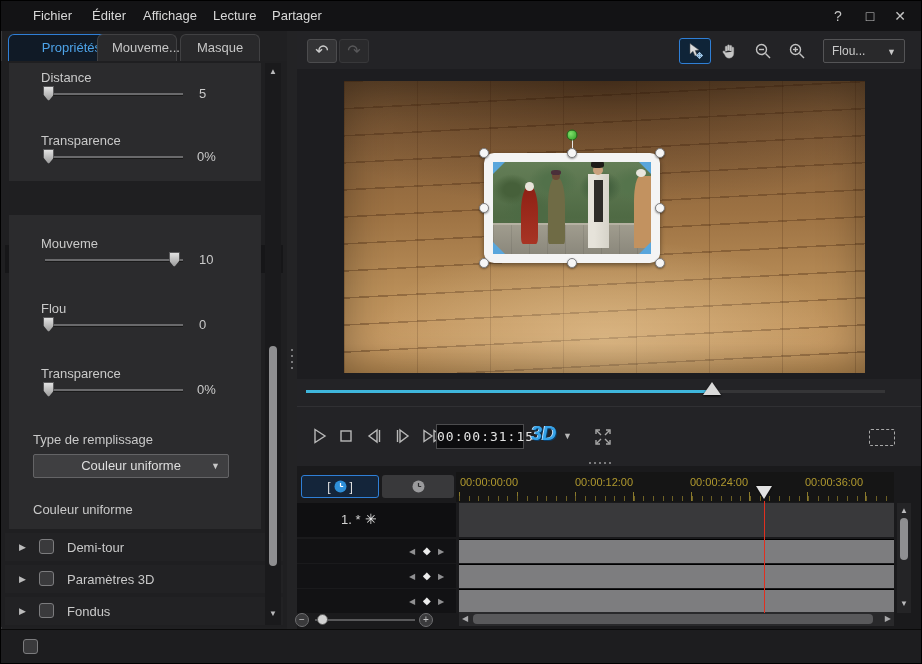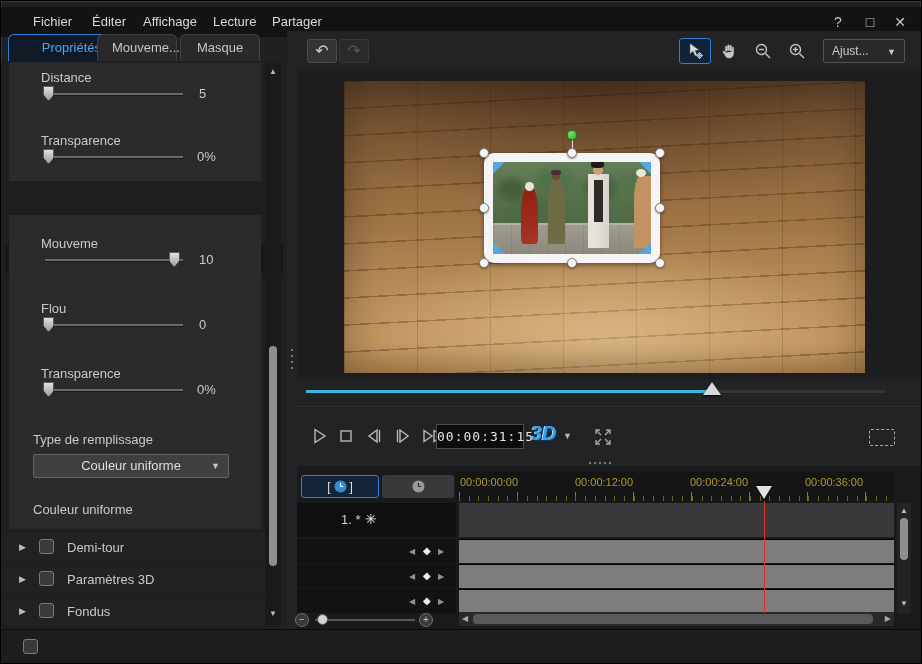--- a/index.html
+++ b/index.html
@@ -3,21 +3,21 @@
 <meta charset="utf-8">
 <style>
   html,body{margin:0;padding:0;background:#000;}
   *{box-sizing:border-box;}
   #window{
     position:relative;width:922px;height:664px;overflow:hidden;
     background:#202022;font-family:"Liberation Sans",sans-serif;color:#d6d6d6;
     border:1px solid #000;box-shadow:inset 0 0 0 1px #3a3a3c;
   }
   
-  #menubar{position:absolute;left:0;top:6px;width:922px;height:30px;background:#131315;}
+  #menubar{position:absolute;left:0;top:0;width:922px;height:30px;background:#131315;}
   .menu-item{position:absolute;top:7px;font-size:13px;color:#d8d8d8;cursor:default;}
   #title-group{position:absolute;left:376px;top:4px;display:flex;align-items:center;gap:8px;}
   #title-text{font-size:13px;color:#e9e9e9;}
   .winbtn{position:absolute;top:5px;width:22px;height:20px;text-align:center;font-size:14px;color:#c4c4c4;line-height:20px;}
   
   .tab{position:absolute;top:33px;height:27px;padding:5px 14px 0 14px;font-size:13px;
        background:#29292b;border:1px solid #414143;border-bottom:none;border-radius:6px 6px 0 0;color:#c6c6c6;}
   .tab.active{background:#101a26;border-color:#2f7fd6;color:#4da3e8;}
   
   #left-panel{position:absolute;left:0;top:60px;width:286px;height:566px;background:#1f1f21;}
@@ -258,21 +258,21 @@
     <span>
       <svg width="18" height="18" viewBox="0 0 18 18" stroke="#c2c2c2" fill="none" stroke-width="1.4">
         <circle cx="7.5" cy="7.5" r="5"></circle>
           <line x1="11.5" y1="11.5" x2="16" y2="16"></line>
           <line x1="5" y1="7.5" x2="10" y2="7.5"></line>
           <line x1="7.5" y1="5" x2="7.5" y2="10"></line>
       </svg>
     </span>
   </div>
   <div id="fit-dd">
-    <span>Ajust...</span>
+    <span>Flou...</span>
     <span class="dd-caret" style="position:absolute;right:8px;top:7px;font-size:9px;color:#c8c8c8">▼</span>
   </div>
 
   <div id="viewport"></div>
   <div id="video-frame"></div>
 
   <div id="pip-frame">
     <div id="pip-video">
       <div id="pip-wall"></div>
       <div class="person" style="left:28px;top:24px;width:17px;height:58px;background:linear-gradient(#8e2014,#a83424);border-radius:45% 45% 12% 12%">

